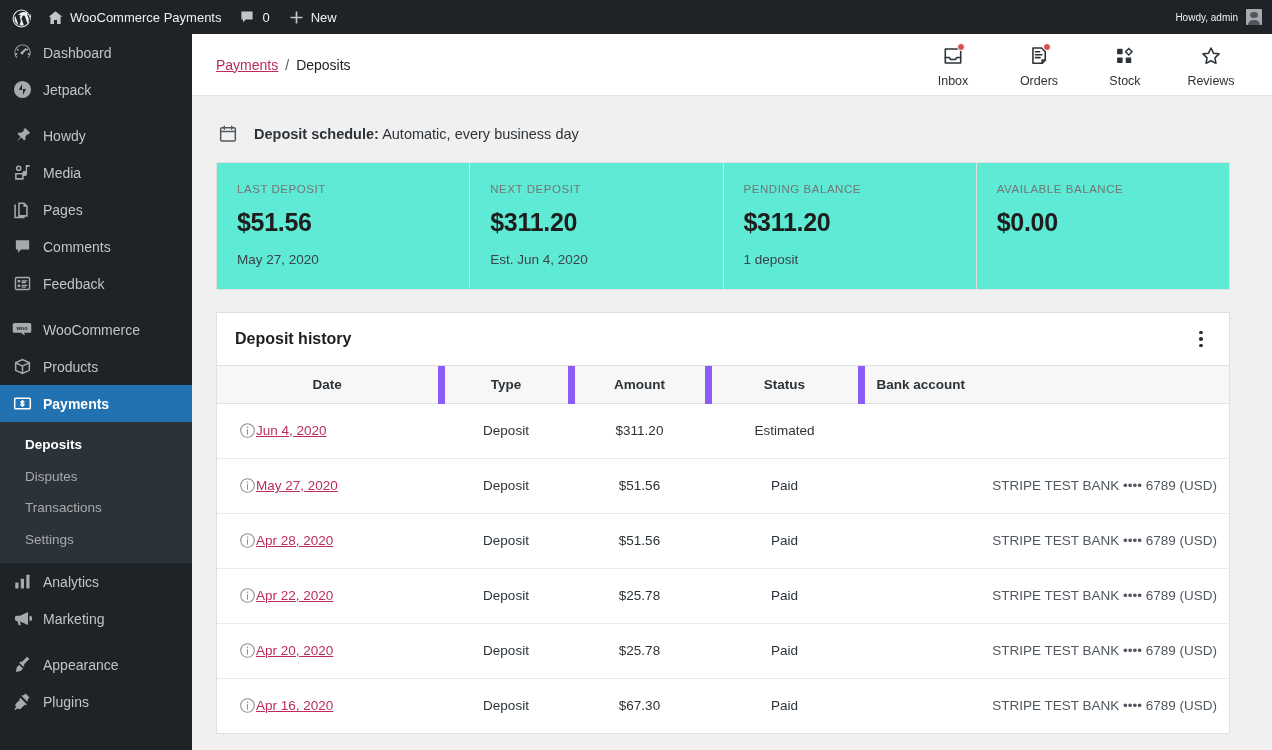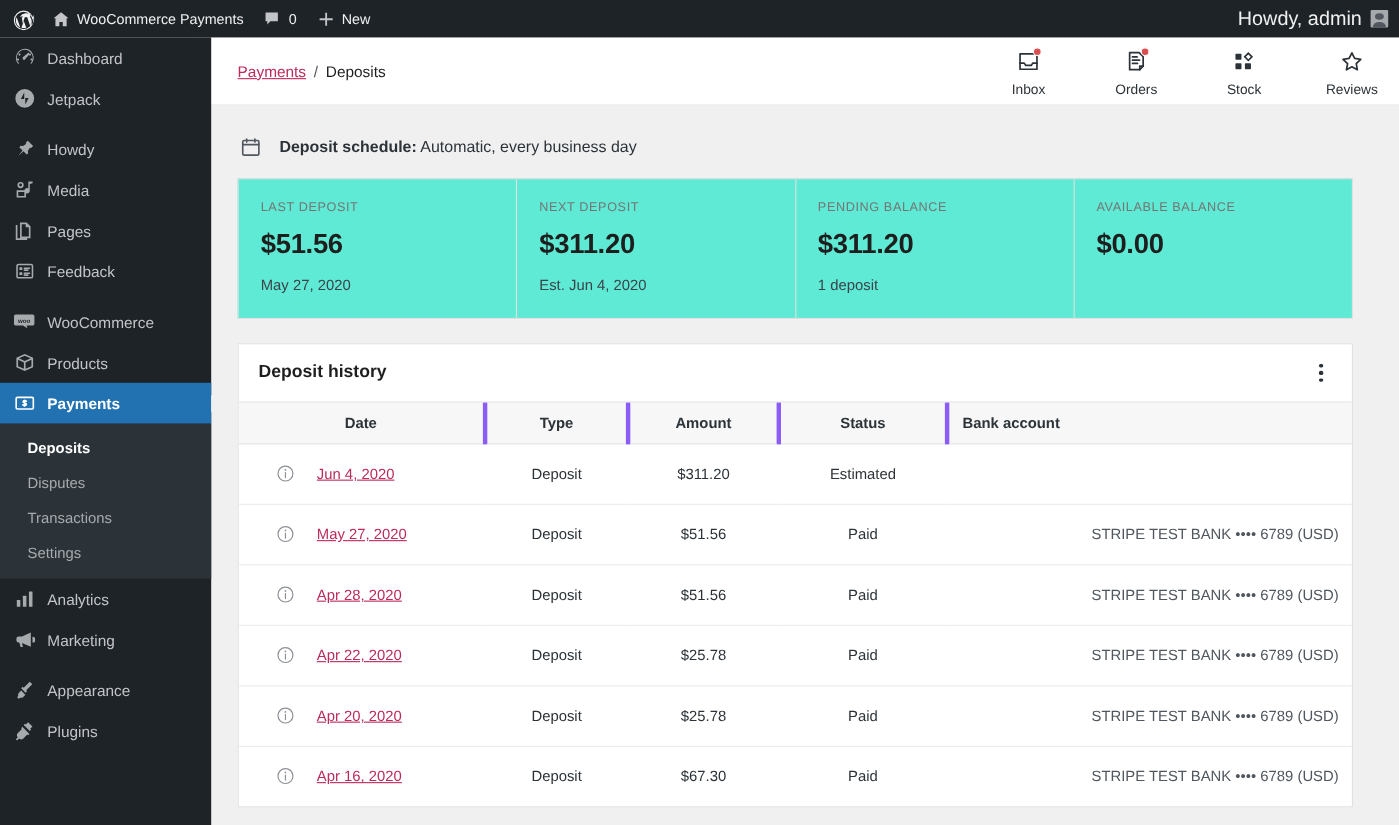--- a/index.html
+++ b/index.html
@@ -11,21 +11,21 @@
 
   
   #adminbar{
     position:absolute; top:0; left:0; width:1272px; height:34px;
     background:#1d2327; color:#f0f0f1; display:flex; align-items:center;
     font-size:13px; z-index:50;
   }
   .ab-item{ display:flex; align-items:center; height:34px; padding:0 9px; color:#f0f0f1; gap:7px; }
   .ab-logo{ padding:0 10px 0 12px; }
   .ab-sitename{ font-size:13px; }
-  .ab-right{ margin-left:auto; display:flex; align-items:center; padding-right:10px; gap:8px; font-size:18px;}
+  .ab-right{ margin-left:auto; display:flex; align-items:center; padding-right:10px; gap:8px; font-size:10px;}
   .ab-avatar{ width:16px; height:16px; background:#a7aaad; display:inline-block; border-radius:1px; position:relative; }
   .ab-avatar:after{ content:""; position:absolute; left:4px; top:2.5px; width:8px; height:6px; border-radius:50%; background:#50575e;}
   .ab-avatar:before{ content:""; position:absolute; left:2px; bottom:0px; width:12px; height:5px; border-radius:6px 6px 0 0; background:#50575e;}
   .ab-icon{ width:16px; height:16px; display:inline-block; }
   .ab-icon svg{ display:block; }
 
   
   #sidebar{
     position:absolute; top:34px; left:0; width:192px; height:716px;
     background:#1d2327; color:#c3c4c7; font-size:14px; z-index:40;
@@ -58,21 +58,21 @@
     background:#f0f0f1; overflow:hidden;
   }
   #topbar{
     height:62px; background:#fff; display:flex; align-items:center;
     padding:0 0 0 42px; border-bottom:1px solid #e2e4e7;
   }
   .breadcrumb{ font-size:14px; color:#1e1e1e; display:flex; align-items:center; gap:7px;}
   .crumb-link{ color:#bb2c5a; text-decoration:underline; }
   .crumb-sep{ color:#50575e; }
   .crumb-current{ color:#1e1e1e; }
-  .top-actions{ margin-left:auto; display:flex; align-items:flex-end; gap:12px; }
+  .top-actions{ margin-left:auto; display:flex; align-items:flex-end; padding-right:18px; gap:0px; }
   .top-action{
     width:86px; display:flex; flex-direction:column; align-items:center; gap:5px;
     color:#2c3338; font-size:12.5px; padding-top:2px;
   }
   .ta-icon{ position:relative; width:26px; height:26px; display:flex; align-items:center; justify-content:center; color:#2c3338;}
   .ta-dot{ position:absolute; top:0px; right:1px; width:8px; height:8px; border-radius:50%; background:#d94f4f; border:1.5px solid #fff;}
 
   
   #content{ padding:0 42px; }
   .schedule{
@@ -99,33 +99,33 @@
     border-bottom:1px solid #e0e0e0;
   }
   .panel-title{ font-size:16px; font-weight:700; color:#1e1e1e; }
   .kebab{ margin-left:auto; width:28px; height:28px; display:flex; flex-direction:column;
           align-items:center; justify-content:center; gap:3px; }
   .kebab i{ width:3.5px; height:3.5px; border-radius:50%; background:#2c3338; display:block; }
 
   table{ width:100%; border-collapse:collapse; }
   thead th{
     background:#f7f7f7; font-size:13.5px; font-weight:700; color:#2c3338;
-    height:37px; border-bottom:1px solid #e0e0e0; border-right:4px solid #8b5cf6;
+    height:37px; border-bottom:1px solid #e0e0e0; border-right:7px solid #8b5cf6;
     text-align:center; padding:0 12px;
   }
   thead th:last-child{ border-right:none; text-align:left; }
   thead th.th-date{ text-align:center; }
   tbody td{
     height:55px; font-size:13.5px; color:#2c3338; border-bottom:1px solid #ebebeb;
     text-align:center; padding:0 12px;
   }
   tbody tr:last-child td{ border-bottom:none; }
   td.td-date{ text-align:left; padding-left:0; }
   td.td-bank{ text-align:right; color:#50575e; }
-  .date-cell{ display:flex; align-items:center; gap:20px; padding-left:34px; }
+  .date-cell{ display:flex; align-items:center; padding-left:22px; }
   .info-icon{ flex:0 0 17px; width:17px; height:17px; color:#8c8f94; display:flex; }
   .date-link{ color:#bb2c5a; text-decoration:underline; font-size:13.5px; }
 </style>
 </head>
 <body>
 
 <div id="adminbar">
   <div class="ab-item ab-logo">
     <span class="ab-icon">
       <svg viewBox="0 0 20 20" width="19" height="19" fill="#f0f0f1">
@@ -198,20 +198,28 @@
         </span>
         <span class="mi-label">Media</span>
       </div>
       <div class="menu-item">
         <span class="mi-icon">
           <svg viewBox="0 0 20 20" width="19" height="19" fill="currentColor">
             <path d="M5.5 2.5h6.3L15.5 6v11.5h-10V2.5Zm1.6 1.6v11.8h6.8V7h-3V4.1H7.1ZM3 4.8v12.7h9.3v1.6H1.4V4.8H3Z"></path>
           </svg>
         </span>
         <span class="mi-label">Pages</span>
+      </div>
+      <div class="menu-item">
+        <span class="mi-icon">
+          <svg viewBox="0 0 20 20" width="19" height="19" fill="currentColor">
+            <path d="M3 3.5h14v9.6H8.6L5.2 16.5v-3.4H3V3.5Z"></path>
+          </svg>
+        </span>
+        <span class="mi-label">Comments</span>
       </div>
       <div class="menu-item">
         <span class="mi-icon">
           <svg viewBox="0 0 20 20" width="19" height="19" fill="none" stroke="currentColor" stroke-width="1.5">
             <rect x="2.6" y="3.6" width="14.8" height="12.8" rx="1.4"></rect>
             <rect x="4.9" y="6.2" width="2.8" height="2.8" rx=".5" fill="currentColor" stroke="none"></rect>
             <rect x="4.9" y="11" width="2.8" height="2.8" rx=".5" fill="currentColor" stroke="none"></rect>
             <path d="M9.6 7.2h5M9.6 9h3.4M9.6 12h5M9.6 13.8h3.4" stroke-linecap="round"></path>
           </svg>
         </span>

